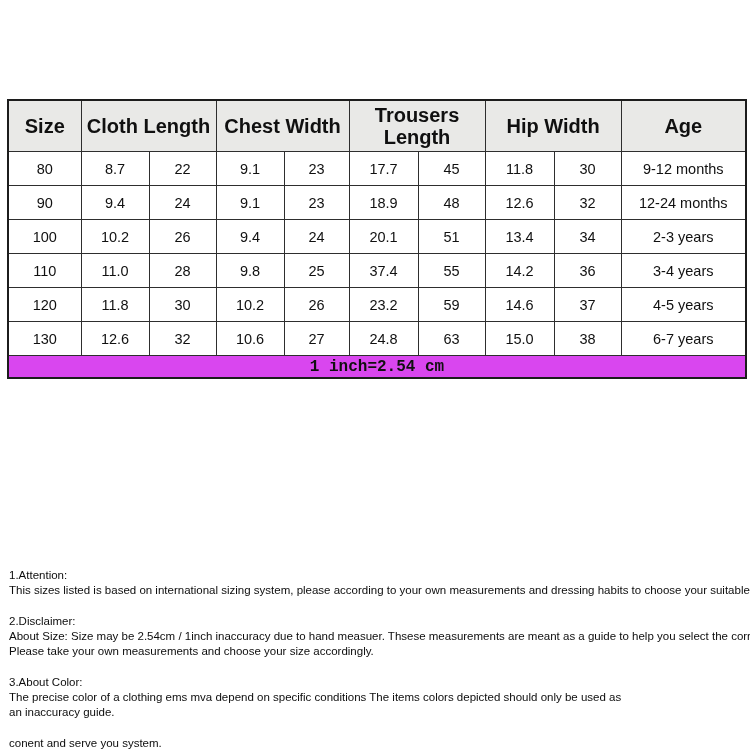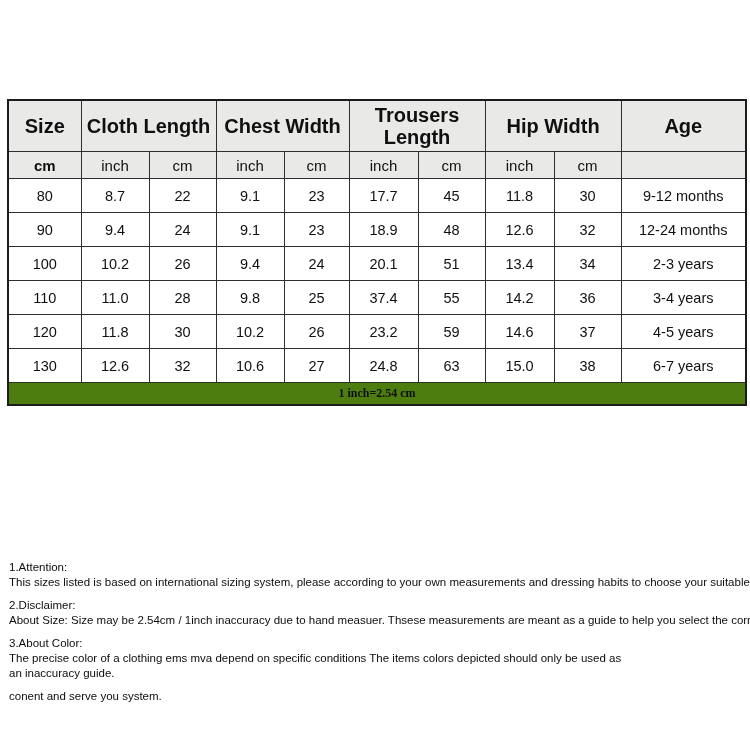--- a/index.html
+++ b/index.html
@@ -44,39 +44,39 @@
     font-size: 15px;
     height: 26px;
   }
   td.unit-cell.first { font-weight: bold; }
   tbody.data-body td {
     font-size: 14.5px;
     height: 33px;
     background: #ffffff;
   }
   tbody.foot-body td {
-    font-family: Liberation Serif, serif;
+    font-family: Liberation Mono, monospace;
     font-weight: bold;
-    font-size: 12px;
-    background: #4d7c0f;
+    font-size: 16px;
+    background: #d946ef;
   }
   tbody.foot-body tr.foot-1 td { height: 21px; }
   tbody.foot-body tr.foot-2 td { height: 23px; }
 
   
   .notes {
     position: absolute;
     left: 9px;
     top: 552px;
     width: 738px;
     font-size: 11.5px;
     line-height: 15px;
     color: #0d0d0d;
   }
-  .note { margin: 8px 0 8px 0; }
+  .note { margin: 16px 0 8px 0; }
   .note-line { white-space: nowrap; }
 </style>
 </head>
 <body>
 
 <div class="page">
 
   <table class="size-table">
     <colgroup>
       <col style="width:73px">
@@ -92,32 +92,20 @@
     </colgroup>
     <thead>
       <tr id="header-row">
           <th class="group-head" colspan="1">Size</th>
           <th class="group-head" colspan="2">Cloth Length</th>
           <th class="group-head" colspan="2">Chest Width</th>
           <th class="group-head" colspan="2">Trousers Length</th>
           <th class="group-head" colspan="2">Hip Width</th>
           <th class="group-head" colspan="1">Age</th>
         </tr>
-      <tr id="unit-row">
-          <td class="unit-cell first">cm</td>
-          <td class="unit-cell">inch</td>
-          <td class="unit-cell">cm</td>
-          <td class="unit-cell">inch</td>
-          <td class="unit-cell">cm</td>
-          <td class="unit-cell">inch</td>
-          <td class="unit-cell">cm</td>
-          <td class="unit-cell">inch</td>
-          <td class="unit-cell">cm</td>
-          <td class="unit-cell"></td>
-        </tr>
     </thead>
     <tbody id="table-body" class="data-body">
         <tr>
           <td>80</td>
           <td>8.7</td>
           <td>22</td>
           <td>9.1</td>
           <td>23</td>
           <td>17.7</td>
           <td>45</td>
@@ -194,20 +182,21 @@
   </table>
 
   <div class="notes" id="notes">
       <div class="note">
         <div class="note-line">1.Attention:</div>
         <div class="note-line">This sizes listed is based on international sizing system, please according to your own measurements and dressing habits to choose your suitable size.</div>
       </div>
       <div class="note">
         <div class="note-line">2.Disclaimer:</div>
         <div class="note-line">About Size: Size may be 2.54cm / 1inch inaccuracy due to hand measuer. Thsese measurements are meant as a guide to help you select the correct size.</div>
+        <div class="note-line">Please take your own measurements and choose your size accordingly.</div>
       </div>
       <div class="note">
         <div class="note-line">3.About Color:</div>
         <div class="note-line">The precise color of a clothing ems mva depend on specific conditions The items colors depicted should only be used as</div>
         <div class="note-line">an inaccuracy guide.</div>
       </div>
       <div class="note">
         <div class="note-line">conent and serve you system.</div>
       </div>
     </div>

